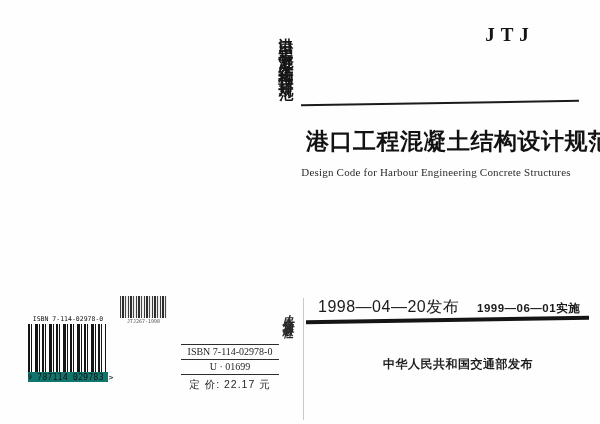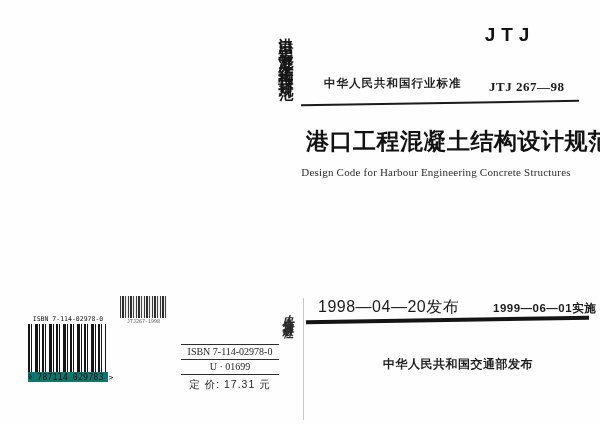--- a/index.html
+++ b/index.html
@@ -44,21 +44,21 @@
     left: 303px; top: 298px;
     width: 1px; height: 122px;
     background: #c9c9c9;
   }
 
   
   .jtj {
     position: absolute;
     left: 430px; top: 24px; width: 160px;
     text-align: center;
-    font-family: Liberation Sans, sans-serif;
+    font-family: Liberation Serif, serif;
     font-size: 19px;
     font-weight: bold;
     letter-spacing: 6px;
     color: #141414;
   }
   .std-class {
     position: absolute;
     left: 324px; top: 76px;
     font-size: 11.5px;
     font-weight: bold;
@@ -109,21 +109,20 @@
     letter-spacing: 0.5px;
     color: #1b1b1b;
   }
   .date-eff {
     position: absolute;
     left: 477px; top: 301px;
     font-size: 11.5px;
     font-weight: bold;
     letter-spacing: 0.5px;
     color: #1b1b1b;
-    margin-left: 16px;
   }
   .rule-thick {
     position: absolute;
     left: 306px; top: 318px;
     width: 283px; height: 4px;
     background: #151515;
     transform: rotate(-0.9deg);
   }
   .ministry {
     position: absolute;
@@ -216,22 +215,20 @@
 </head>
 <body>
 
 <div class="page">
 
   <div class="spine-title">港口工程混凝土结构设计规范</div>
   <div class="spine-publisher">人民交通出版社</div>
   <div class="fold-line"></div>
 
   <div class="jtj">JTJ</div>
-  <div class="std-class">中华人民共和国行业标准</div>
-  <div class="std-num">JTJ 267—98</div>
   <div class="rule-thin"></div>
   <div class="cover-title">港口工程混凝土结构设计规范</div>
   <div class="cover-title-en">Design Code for Harbour Engineering Concrete Structures</div>
   <div class="date-issue">1998—04—20发布</div>
   <div class="date-eff">1999—06—01实施</div>
   <div class="rule-thick"></div>
   <div class="ministry">中华人民共和国交通部发布</div>
 
   <div class="barcode-block">
     <div class="bc-isbn">ISBN 7-114-02978-0</div>
@@ -243,16 +240,16 @@
     <div class="bars-small"></div>
     <div class="sb-label">JTJ267-1998</div>
   </div>
 
   <div class="price-box">
     <div class="pb-line"></div>
     <div class="pb-isbn">ISBN 7-114-02978-0</div>
     <div class="pb-line"></div>
     <div class="pb-code">U · 01699</div>
     <div class="pb-line"></div>
-    <div class="pb-price">定  价: 17.31 元</div>
+    <div class="pb-price">定  价: 22.17 元</div>
   </div>
 
 </div>
 
 </body></html>

